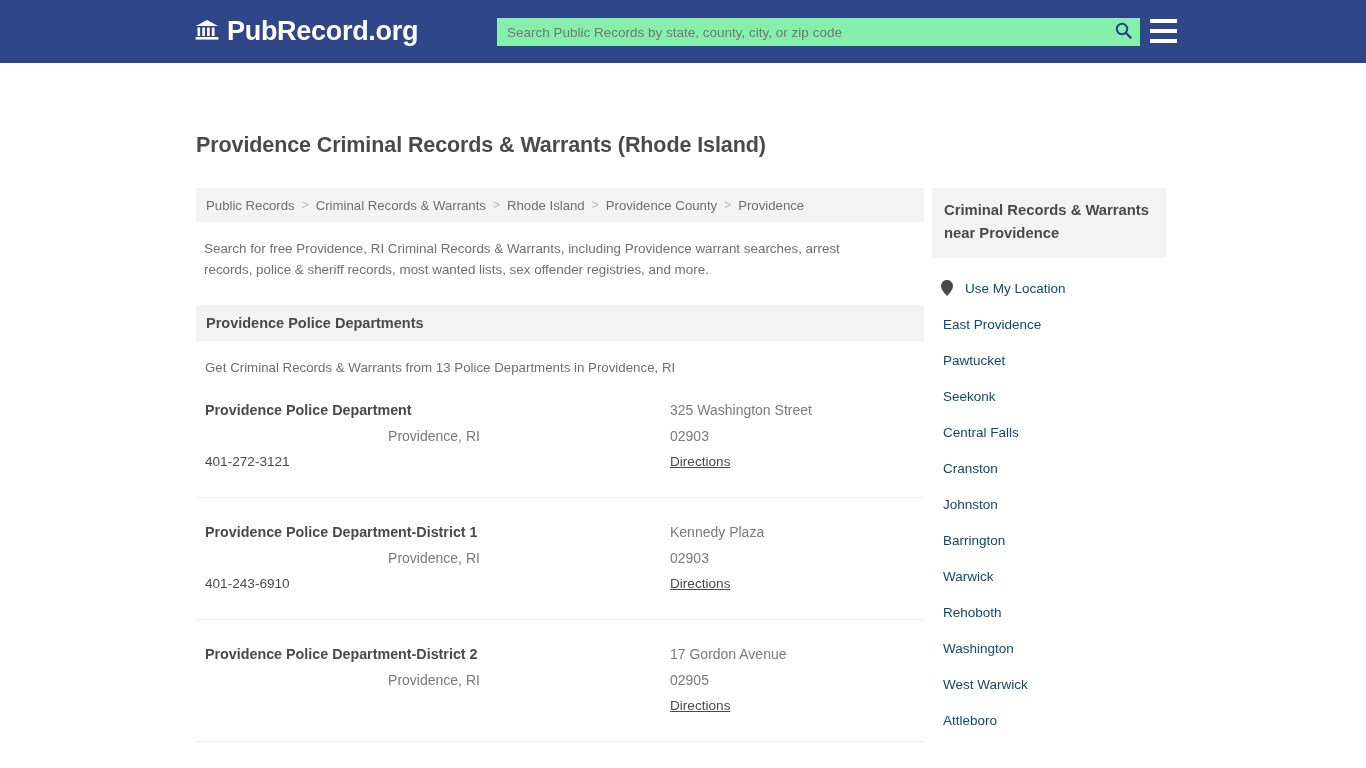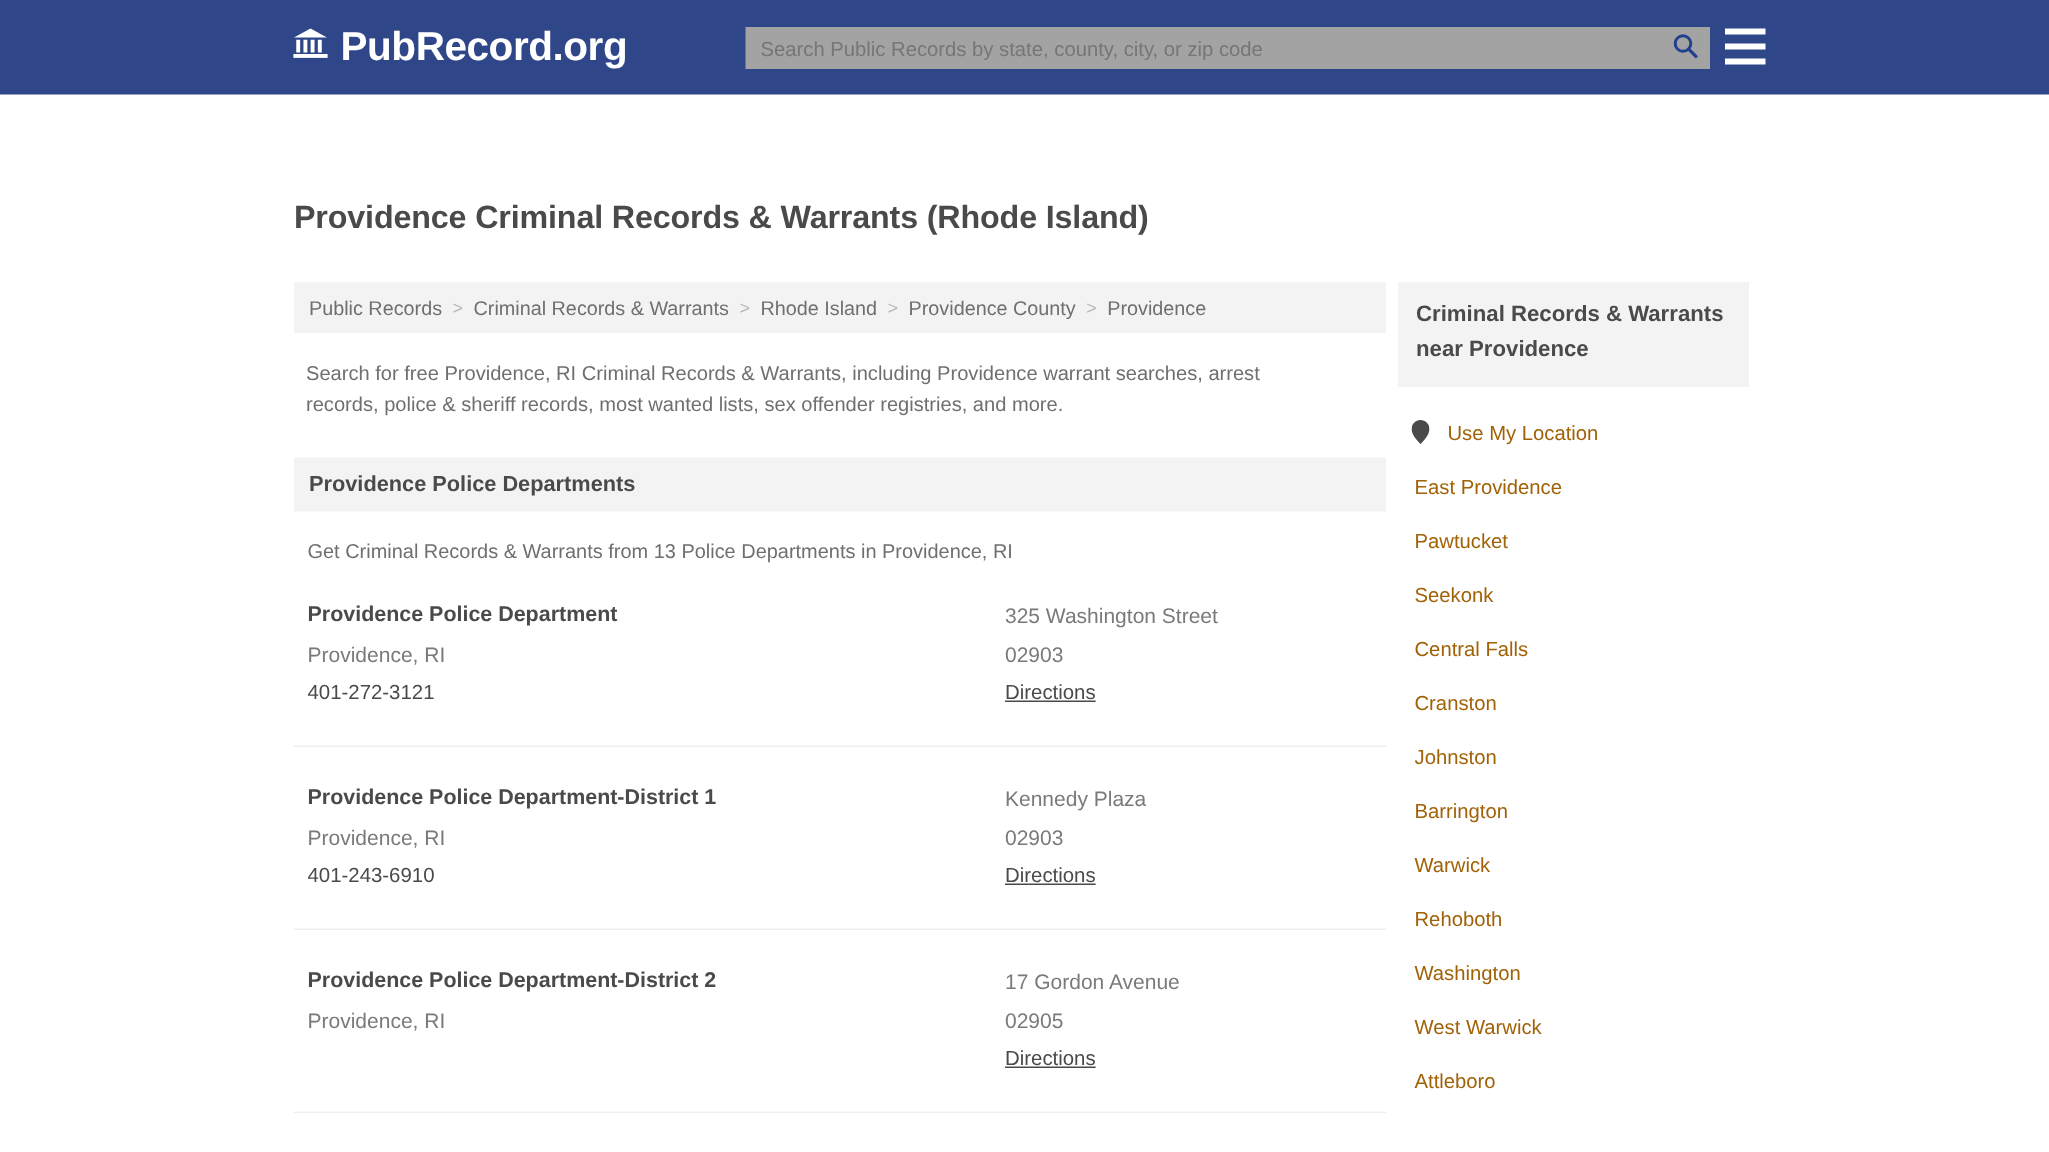--- a/index.html
+++ b/index.html
@@ -39,21 +39,21 @@
     letter-spacing: -0.3px;
     line-height: 1;
     white-space: nowrap;
   }
   .search-wrap {
     position: absolute;
     left: 497px;
     top: 18px;
     width: 643px;
     height: 28px;
-    background: #a3a3a3;
+    background: #86efac;
     display: flex;
     align-items: center;
   }
   .search-input {
     flex: 1;
     border: 0;
     outline: 0;
     height: 26px;
     padding: 0 10px;
     font-family: "Liberation Sans", sans-serif;
@@ -169,20 +169,21 @@
   .org-name {
     font-size: 14.3px;
     font-weight: bold;
     color: #4a4a4a;
     line-height: 26px;
   }
   .org-citystate {
     font-size: 14px;
     color: #7a7a7a;
     line-height: 26px;
+    text-align: center;
   }
   .org-phone {
     font-size: 13.6px;
     color: #4a4a4a;
     line-height: 26px;
   }
   .org-street {
     font-size: 14px;
     color: #7a7a7a;
     line-height: 26px;
@@ -218,21 +219,21 @@
   }
   .sidebar-list {
     margin-top: 12px;
   }
   .sidebar-item {
     height: 36px;
     display: flex;
     align-items: center;
     padding-left: 11px;
     font-size: 13.5px;
-    color: #a16207;
+    color: #0c4a6e;
     cursor: pointer;
   }
   .sidebar-item.with-icon { padding-left: 8px; }
   .pin-icon {
     width: 14px;
     margin-right: 11px;
     display: inline-flex;
     align-items: center;
     justify-content: center;
   }

